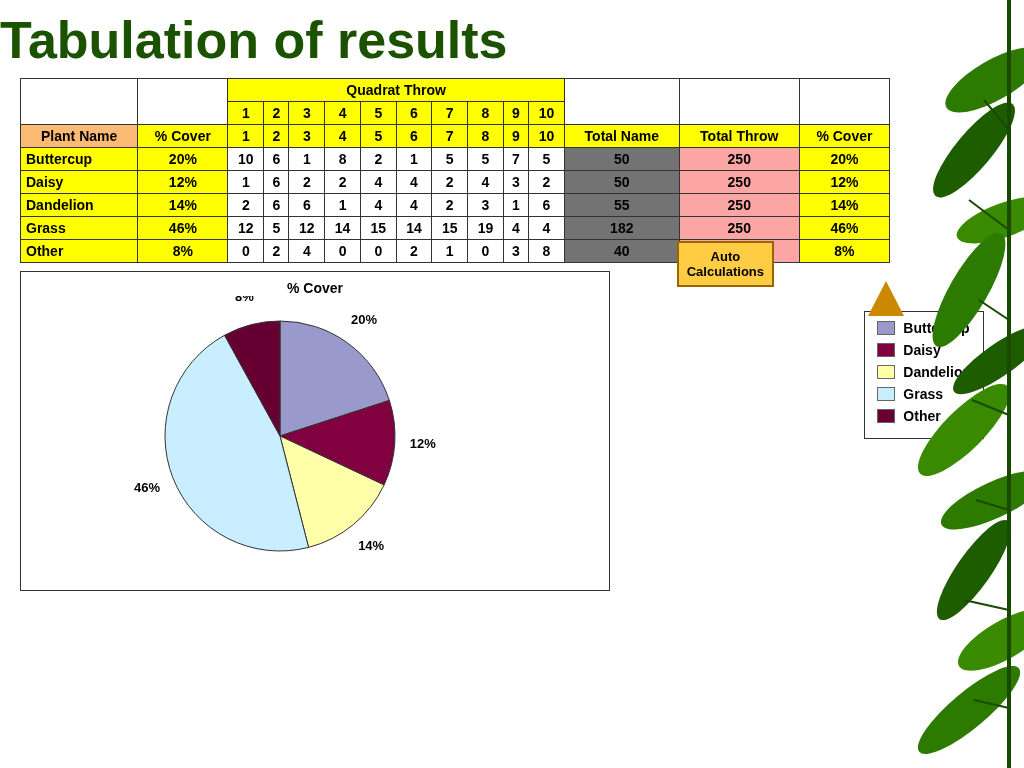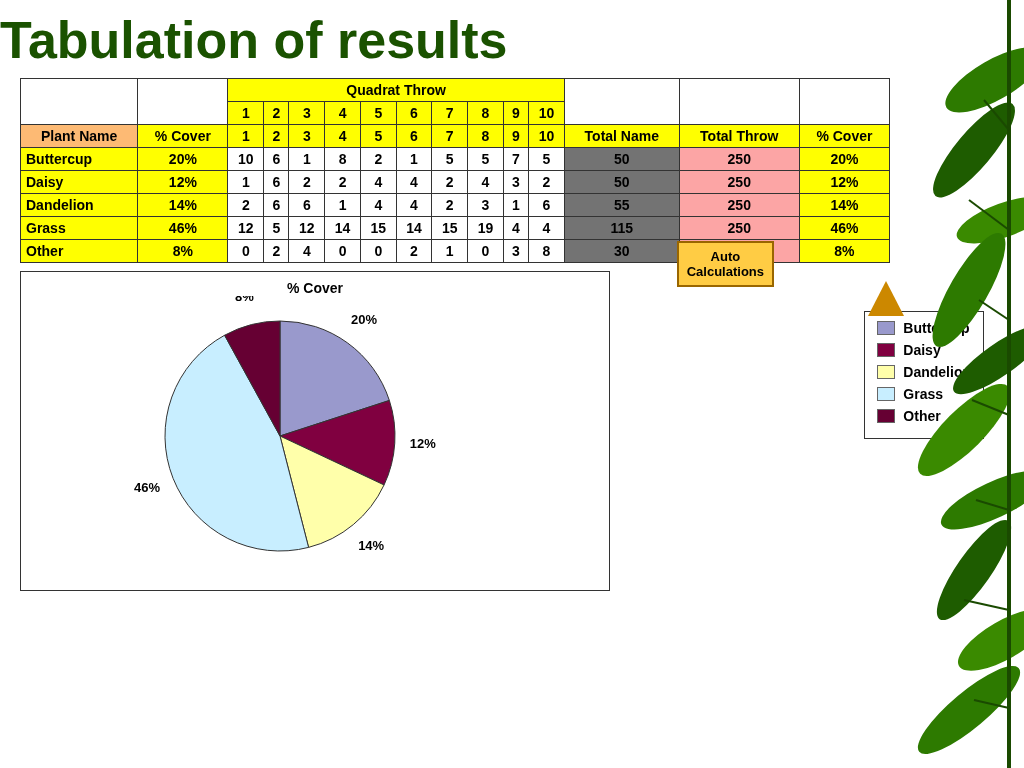--- a/index.html
+++ b/index.html
@@ -284,38 +284,38 @@
           <td>12</td>
           <td>5</td>
           <td>12</td>
           <td>14</td>
           <td>15</td>
           <td>14</td>
           <td>15</td>
           <td>19</td>
           <td>4</td>
           <td>4</td>
-          <td class="total-hits">115</td>
+          <td class="total-hits">182</td>
           <td class="total-points">250</td>
           <td class="pct-cover-last">46%</td>
         </tr>
         <tr class="row-data">
           <td class="plant-name">Other</td>
           <td class="pct-cover-val">8%</td>
           <td>0</td>
           <td>2</td>
           <td>4</td>
           <td>0</td>
           <td>0</td>
           <td>2</td>
           <td>1</td>
           <td>0</td>
           <td>3</td>
           <td>8</td>
-          <td class="total-hits">30</td>
+          <td class="total-hits">40</td>
           <td class="total-points">250</td>
           <td class="pct-cover-last">8%</td>
         </tr>
       </tbody>
   </table>
 
   <div class="bottom-section">
     <div class="chart-container">
       <div class="chart-title">% Cover</div>
       <svg class="pie-svg" width="380" height="270" viewBox="0 0 380 270" id="pie-svg">

